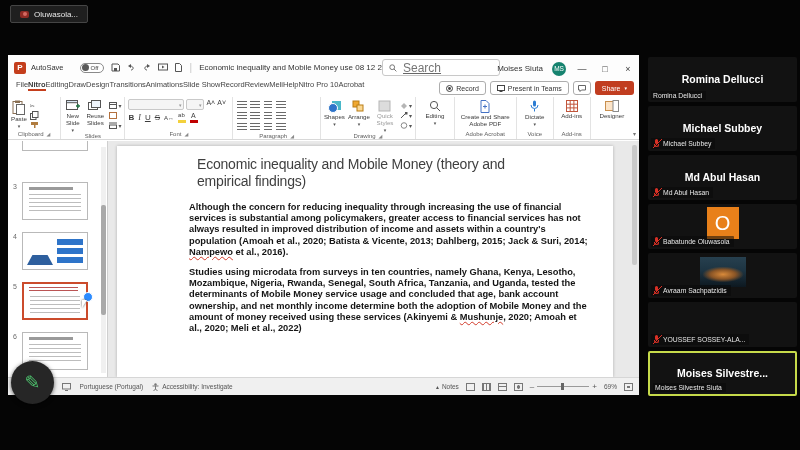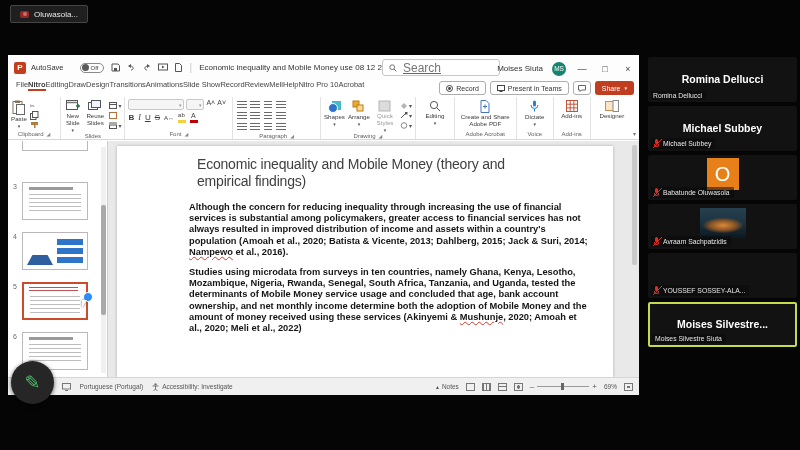--- a/index.html
+++ b/index.html
@@ -620,20 +620,29 @@
       <div class="tile">
         <div class="cname">Michael Subbey</div>
         <div class="label">
           <span class="micoff">
             <span class="mic-stand"></span>
           </span>
           <span>Michael Subbey</span>
         </div>
       </div>
       <div class="tile">
+        <div class="cname">Md Abul Hasan</div>
+        <div class="label">
+          <span class="micoff">
+            <span class="mic-stand"></span>
+          </span>
+          <span>Md Abul Hasan</span>
+        </div>
+      </div>
+      <div class="tile">
         <div class="avatar-sq" style="background: rgb(232, 128, 26);">O</div>
         <div class="label">
           <span class="micoff">
             <span class="mic-stand"></span>
           </span>
           <span>Babatunde Oluwasola</span>
         </div>
       </div>
       <div class="tile">
         <div class="photo"></div>

